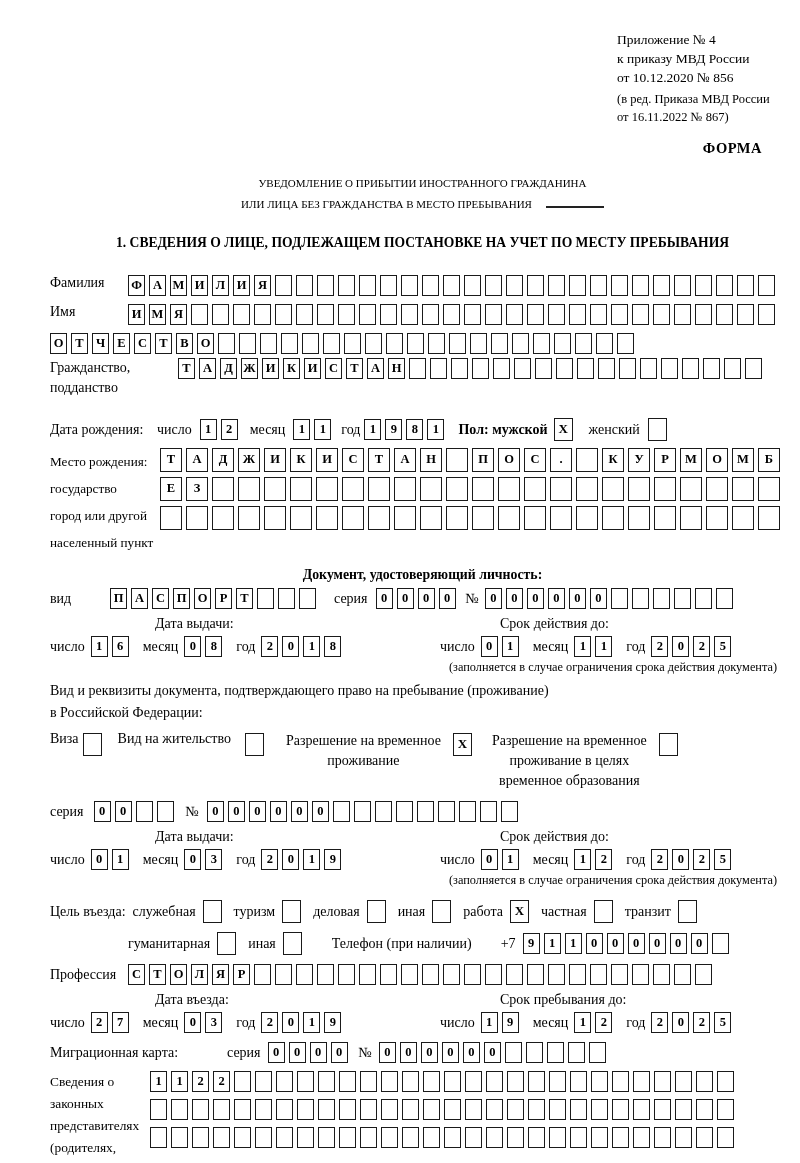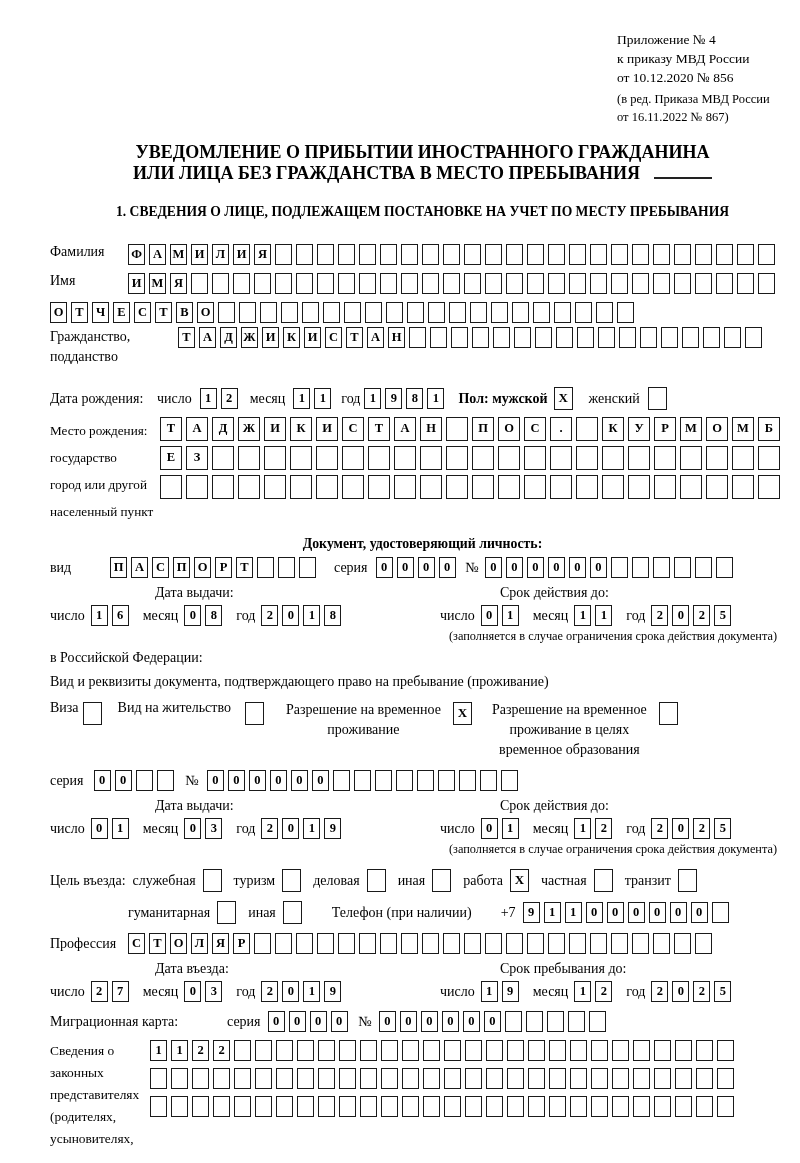--- a/index.html
+++ b/index.html
@@ -5,21 +5,21 @@
   html,body{margin:0;padding:0;background:#fff;}
   body{width:800px;height:1163px;overflow:hidden;color:#000;
        font-family:"Liberation Serif", serif;font-size:14px;}
   .page{box-sizing:border-box;width:800px;height:1159px;padding:30px 5px 0 50px;}
 
   
   .ref{margin-left:567px;width:230px;line-height:19px;font-size:13.5px;}
   .ref2{margin-left:567px;width:230px;line-height:18px;font-size:12.5px;margin-top:3px;}
   .forma{text-align:right;padding-right:33px;font-weight:bold;font-size:14.5px;margin-top:14px;letter-spacing:.5px;}
 
-  .title{margin-top:16px;text-align:center;font-weight:bold;font-size:18px;line-height:21px;}
+  .title{margin-top:16px;text-align:center;font-weight:normal;font-size:11px;line-height:21px;}
   .blank{display:inline-block;width:58px;border-bottom:2px solid #222;height:12px;margin-left:14px;}
   .sec1{margin-top:20px;text-align:center;font-weight:bold;font-size:13.6px;}
 
   
   .cellrow{display:inline-flex;flex-wrap:nowrap;}
   .cell{display:inline-block;box-sizing:border-box;width:17px;height:21px;margin-right:4px;
         border:1.6px solid #1a1a1a;text-align:center;font-size:12.5px;line-height:18px;font-weight:bold;}
   .wide .cell{width:22px;height:24px;margin-right:4px;line-height:21px;}
   .cb{display:inline-block;box-sizing:border-box;width:19px;height:23px;border:1.6px solid #1a1a1a;
       text-align:center;font-size:13px;line-height:20px;font-weight:bold;flex:none;}
@@ -62,20 +62,21 @@
 
   <div class="ref">
     <div>Приложение № 4</div>
     <div>к приказу МВД России</div>
     <div>от 10.12.2020 № 856</div>
   </div>
   <div class="ref2">
     <div>(в ред. Приказа МВД России</div>
     <div>от 16.11.2022 № 867)</div>
   </div>
+  <div class="forma">ФОРМА</div>
 
   <div class="title">
     <div>УВЕДОМЛЕНИЕ О ПРИБЫТИИ ИНОСТРАННОГО ГРАЖДАНИНА</div>
     <div>
       <span>ИЛИ ЛИЦА БЕЗ ГРАЖДАНСТВА В МЕСТО ПРЕБЫВАНИЯ</span><span class="blank"></span>
     </div>
   </div>
 
   <div class="sec1">1. СВЕДЕНИЯ О ЛИЦЕ, ПОДЛЕЖАЩЕМ ПОСТАНОВКЕ НА УЧЕТ ПО МЕСТУ ПРЕБЫВАНИЯ</div>
 
@@ -416,22 +417,22 @@
       <span class="cellrow">
           <span class="cell">2</span>
           <span class="cell">0</span>
           <span class="cell">2</span>
           <span class="cell">5</span>
         </span>
     </span>
   </div>
   <div class="note">(заполняется в случае ограничения срока действия документа)</div>
 
+  <div style="margin-top:8px;">Вид и реквизиты документа, подтверждающего право на пребывание (проживание)</div>
   <div style="margin-top:6px;">в Российской Федерации:</div>
-  <div style="margin-top:8px;">Вид и реквизиты документа, подтверждающего право на пребывание (проживание)</div>
 
   <div class="cbgrid">
     <span class="blk">
       <span>Виза</span>
       <span class="cb mt2" style="margin-left:4px;"></span>
     </span>
     <span class="blk" style="margin-left:16px;">
       <span>Вид на жительство</span>
       <span class="cb mt2" style="margin-left:14px;"></span>
     </span>

